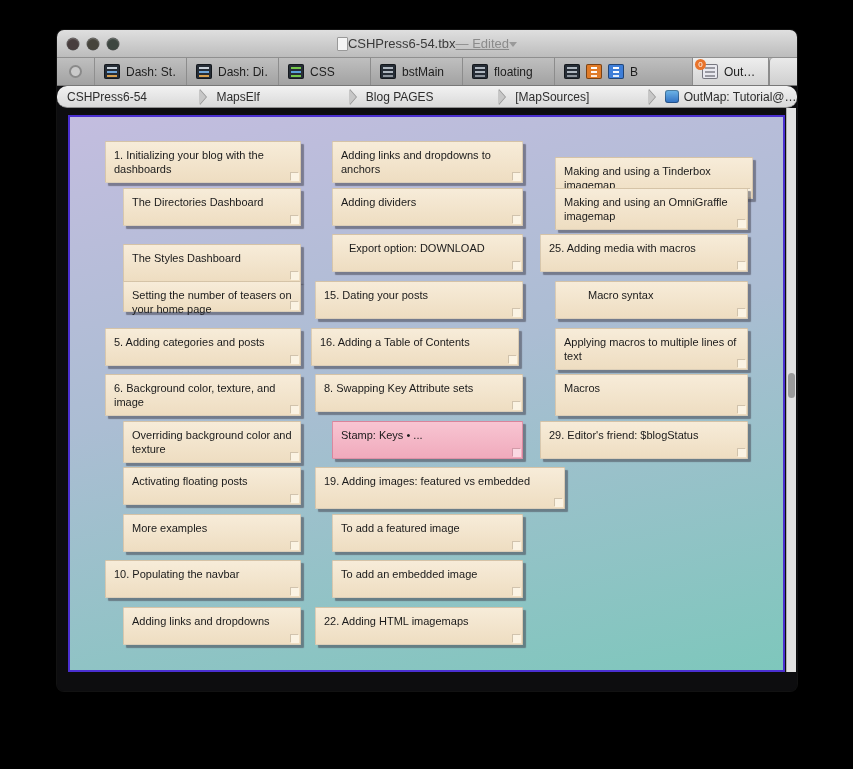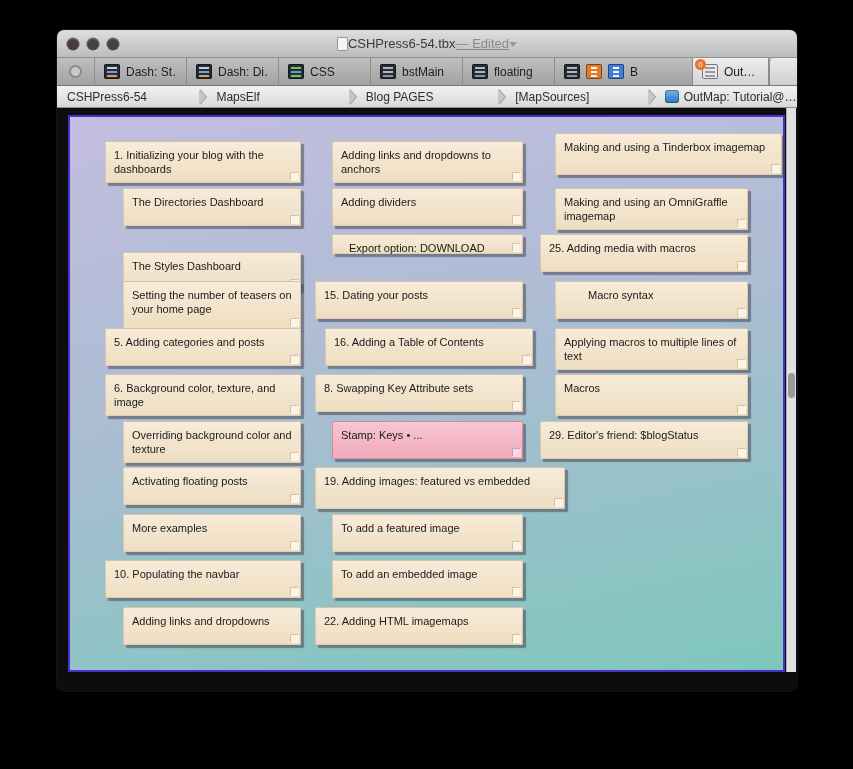--- a/index.html
+++ b/index.html
@@ -64,21 +64,21 @@
   .tab-icon.page::before{ background:#9a9aa2; box-shadow:0 4px 0 #9a9aa2, 0 8px 0 #9a9aa2; }
   .badge{ position:absolute; top:-5px; left:-7px; min-width:11px; height:11px;
     border-radius:6px; background:var(--badge); color:#fff; font-size:8px;
     line-height:11px; text-align:center; padding:0 2px; }
   .tab-stub{ margin-left:auto; width:28px; flex:0 0 auto;
     background:linear-gradient(#eaeaea,#cfcfcf); border-left:1px solid #8c8c8c;
     border-top-left-radius:4px; }
 
   
   .breadcrumb{ height:22px; background:linear-gradient(#f2f2f2,#d9d9d9);
-    border-bottom:1px solid #8f8f8f; display:flex; align-items:stretch; }
+    border-bottom:1px solid #8f8f8f; display:flex; align-items:stretch;border-radius:10px; }
   .crumb{ flex:1 1 0; min-width:0; display:flex; align-items:center; gap:5px;
     padding:0 4px 0 10px; font-size:12px; color:#2d2d2d;
     white-space:nowrap; overflow:hidden; }
   .crumb-sep{ flex:0 0 auto; align-self:center; width:0; height:0;
     border-top:8px solid transparent; border-bottom:8px solid transparent;
     border-left:7px solid #c7c7c7; filter:drop-shadow(1px 0 0 #939393); }
   .crumb-icon{ width:14px; height:13px; border-radius:3px; flex:0 0 auto;
     background:linear-gradient(#6fb7e8,#2f6fc2);
     box-shadow:inset 0 0 0 1px rgba(0,0,0,0.3); }
 
@@ -190,24 +190,24 @@
       </div>
 
     <div class="content">
       <div class="mapview" id="mapview">
           <div class="note" style="left: 35px; top: 24px; width: 196px; height: 42px;">
             <span class="note-label">1. Initializing your blog with the dashboards</span>
           </div>
           <div class="note" style="left: 53px; top: 71px; width: 178px; height: 38px;">
             <span class="note-label">The Directories Dashboard</span>
           </div>
-          <div class="note" style="left: 53px; top: 135px; width: 178px; height: 38px;">
+          <div class="note" style="left: 53px; top: 127px; width: 178px; height: 38px;">
             <span class="note-label">The Styles Dashboard</span>
           </div>
-          <div class="note" style="left: 53px; top: 164px; width: 178px; height: 48px;">
+          <div class="note" style="left: 53px; top: 164px; width: 178px; height: 31px;">
             <span class="note-label">Setting the number of teasers on your home page</span>
           </div>
           <div class="note" style="left: 35px; top: 211px; width: 196px; height: 38px;">
             <span class="note-label">5. Adding categories and posts</span>
           </div>
           <div class="note" style="left: 35px; top: 257px; width: 196px; height: 42px;">
             <span class="note-label">6. Background color, texture, and image</span>
           </div>
           <div class="note" style="left: 53px; top: 304px; width: 178px; height: 42px;">
             <span class="note-label">Overriding background color and texture</span>
@@ -223,48 +223,48 @@
           </div>
           <div class="note" style="left: 53px; top: 490px; width: 178px; height: 38px;">
             <span class="note-label">Adding links and dropdowns</span>
           </div>
           <div class="note" style="left: 262px; top: 24px; width: 191px; height: 42px;">
             <span class="note-label">Adding links and dropdowns to anchors</span>
           </div>
           <div class="note" style="left: 262px; top: 71px; width: 191px; height: 38px;">
             <span class="note-label">Adding dividers</span>
           </div>
-          <div class="note" style="left: 262px; top: 117px; width: 191px; height: 20px; padding-left: 16px;">
+          <div class="note" style="left: 262px; top: 117px; width: 191px; height: 38px; padding-left: 16px;">
             <span class="note-label">Export option: DOWNLOAD</span>
           </div>
           <div class="note" style="left: 245px; top: 164px; width: 208px; height: 38px;">
             <span class="note-label">15. Dating your posts</span>
           </div>
-          <div class="note" style="left: 255px; top: 211px; width: 208px; height: 38px;">
+          <div class="note" style="left: 241px; top: 211px; width: 208px; height: 38px;">
             <span class="note-label">16. Adding a Table of Contents</span>
           </div>
           <div class="note" style="left: 245px; top: 257px; width: 208px; height: 38px;">
             <span class="note-label">8. Swapping Key Attribute sets</span>
           </div>
           <div class="note pink" style="left: 262px; top: 304px; width: 191px; height: 38px;">
             <span class="note-label">Stamp: Keys • ...</span>
           </div>
           <div class="note" style="left: 245px; top: 350px; width: 250px; height: 42px;">
             <span class="note-label">19. Adding images: featured vs embedded</span>
           </div>
           <div class="note" style="left: 262px; top: 397px; width: 191px; height: 38px;">
             <span class="note-label">To add a featured image</span>
           </div>
           <div class="note" style="left: 262px; top: 443px; width: 191px; height: 38px;">
             <span class="note-label">To add an embedded image</span>
           </div>
           <div class="note" style="left: 245px; top: 490px; width: 208px; height: 38px;">
             <span class="note-label">22. Adding HTML imagemaps</span>
           </div>
-          <div class="note" style="left: 485px; top: 16px; width: 227px; height: 42px;">
+          <div class="note" style="left: 485px; top: 40px; width: 198px; height: 42px;">
             <span class="note-label">Making and using a Tinderbox imagemap</span>
           </div>
           <div class="note" style="left: 485px; top: 71px; width: 193px; height: 42px;">
             <span class="note-label">Making and using an OmniGraffle imagemap</span>
           </div>
           <div class="note" style="left: 470px; top: 117px; width: 208px; height: 38px;">
             <span class="note-label">25. Adding media with macros</span>
           </div>
           <div class="note" style="left: 485px; top: 164px; width: 193px; height: 38px; padding-left: 32px;">
             <span class="note-label">Macro syntax</span>

